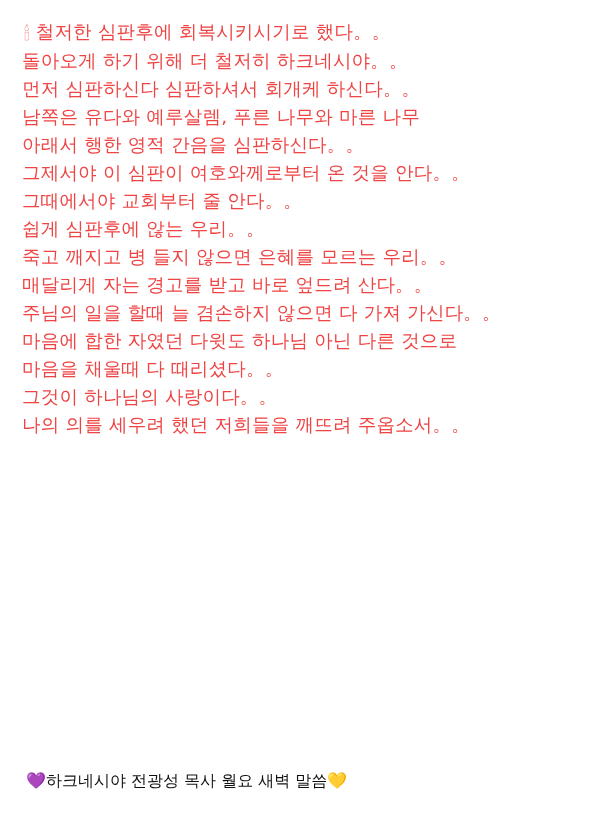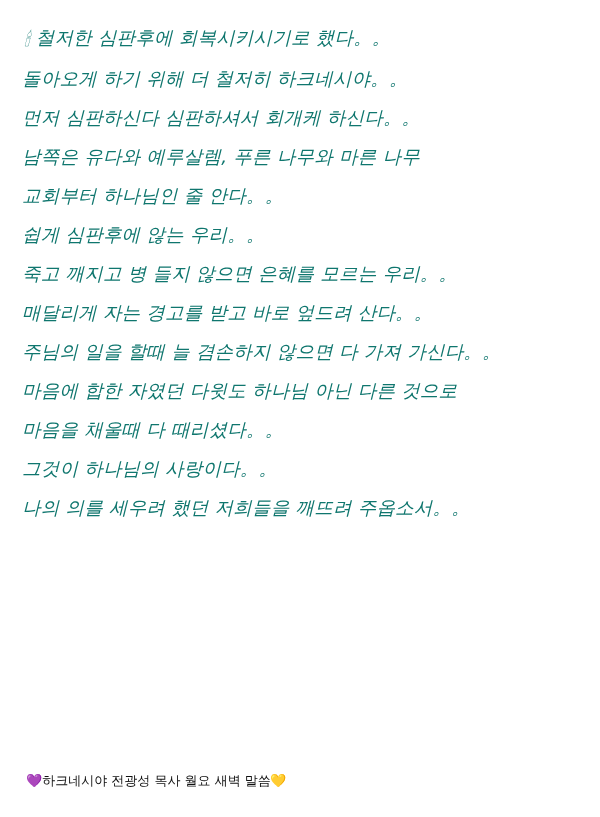--- a/index.html
+++ b/index.html
@@ -21,55 +21,56 @@
     box-sizing: border-box;
     padding: 18px 16px 0 22px;
     background: #ffffff;
   }
   .lines {
     display: block;
   }
   .line {
     display: block;
     font-size: 18.5px;
-    line-height: 39px;
+    line-height: 28px;
     letter-spacing: 0.2px;
     white-space: pre-wrap;
-    color: #0f766e;
-    font-style: italic;
+    color: #ef4444;
   }
   .line.first {
     padding-left: 2px;
   }
   .emoji {
     font-size: 19px;
     vertical-align: -2px;
   }
   .footer {
     position: absolute;
     left: 26px;
     bottom: 22px;
-    font-size: 13px;
+    font-size: 16px;
     line-height: 28px;
     color: #101010;
     white-space: pre;
   }
   .heart-left { color: #9b59d0; }
   .heart-right { color: #f2c11c; }
 </style>
 </head>
 <body>
 
 <div class="page">
   <div class="lines">
     <span class="line first"><span class="emoji">🕯</span> <span>철저한 심판후에 회복시키시기로 했다。。</span></span>
     <span class="line">돌아오게 하기 위해 더 철저히 하크네시야。。</span>
     <span class="line">먼저 심판하신다 심판하셔서 회개케 하신다。。</span>
     <span class="line">남쪽은 유다와 예루살렘, 푸른 나무와 마른 나무</span>
-    <span class="line">교회부터 하나님인 줄 안다。。</span>
+    <span class="line">아래서 행한 영적 간음을 심판하신다。。</span>
+    <span class="line">그제서야 이 심판이 여호와께로부터 온 것을 안다。。</span>
+    <span class="line">그때에서야 교회부터 줄 안다。。</span>
     <span class="line">쉽게 심판후에 않는 우리。。</span>
     <span class="line">죽고 깨지고 병 들지 않으면 은혜를 모르는 우리。。</span>
     <span class="line">매달리게 자는 경고를 받고 바로 엎드려 산다。。</span>
     <span class="line">주님의 일을 할때 늘 겸손하지 않으면 다 가져 가신다。。</span>
     <span class="line">마음에 합한 자였던 다윗도 하나님 아닌 다른 것으로</span>
     <span class="line">마음을 채울때 다 때리셨다。。</span>
     <span class="line">그것이 하나님의 사랑이다。。</span>
     <span class="line">나의 의를 세우려 했던 저희들을 깨뜨려 주옵소서。。</span>
   </div>
 

